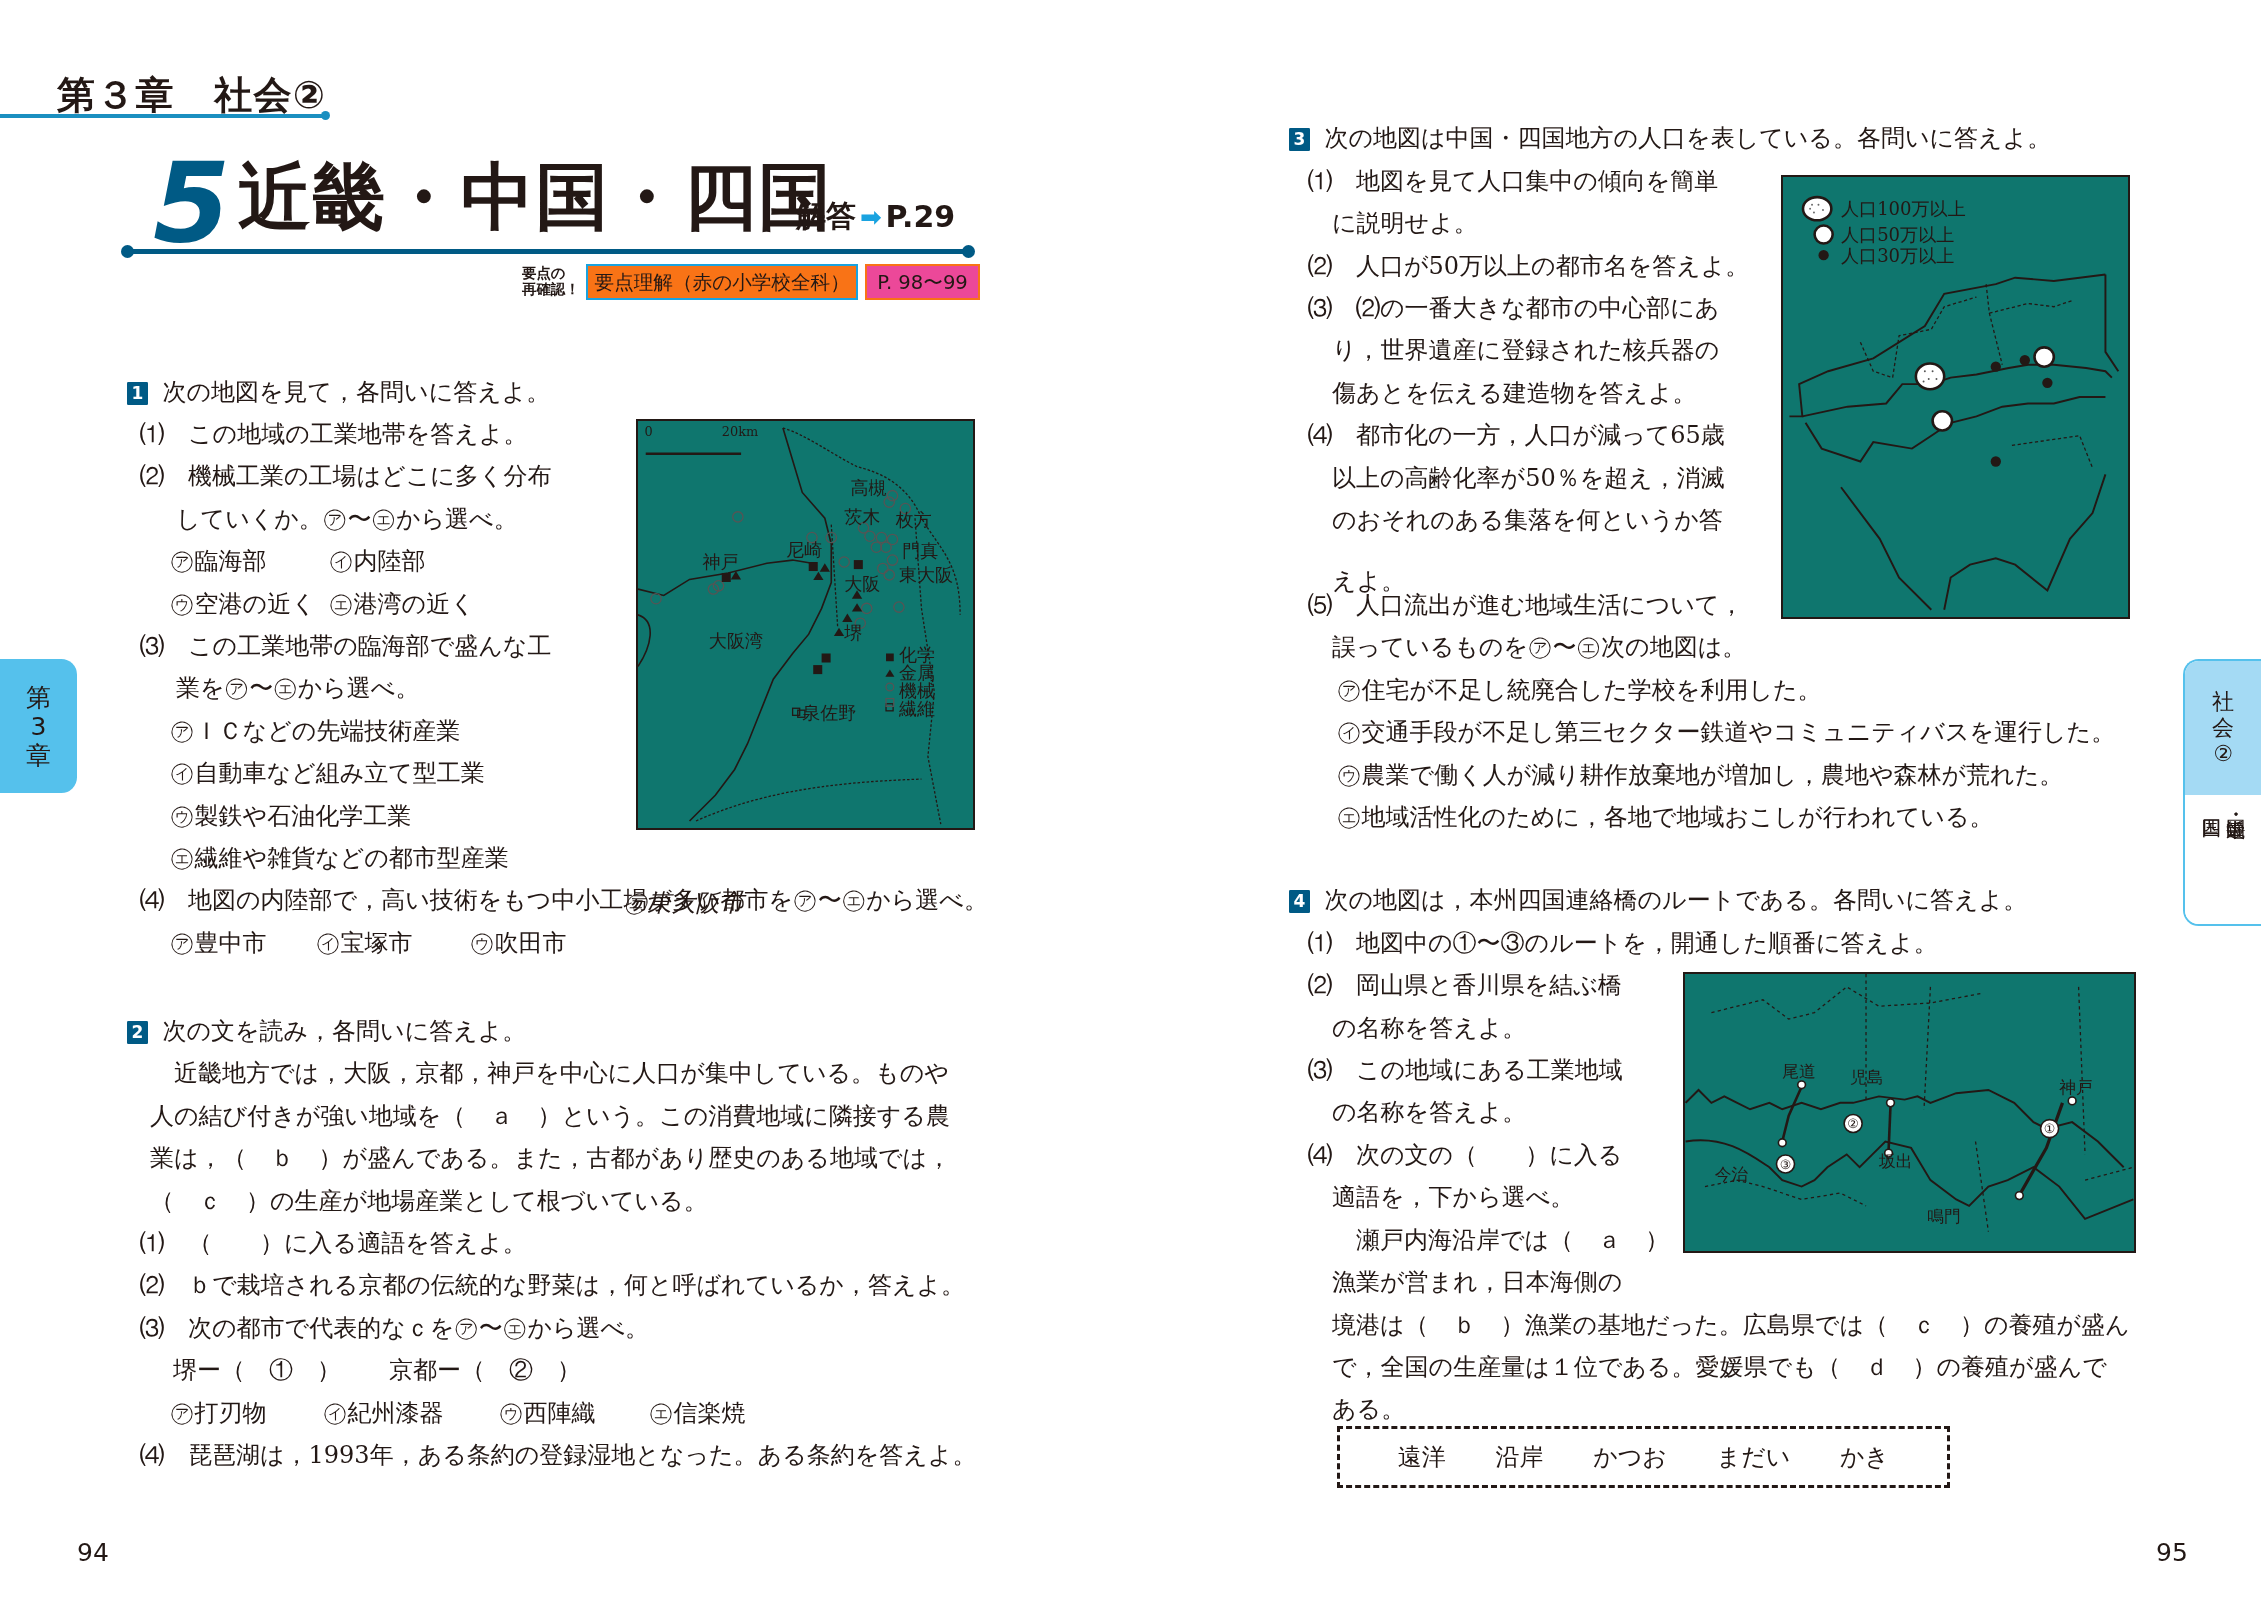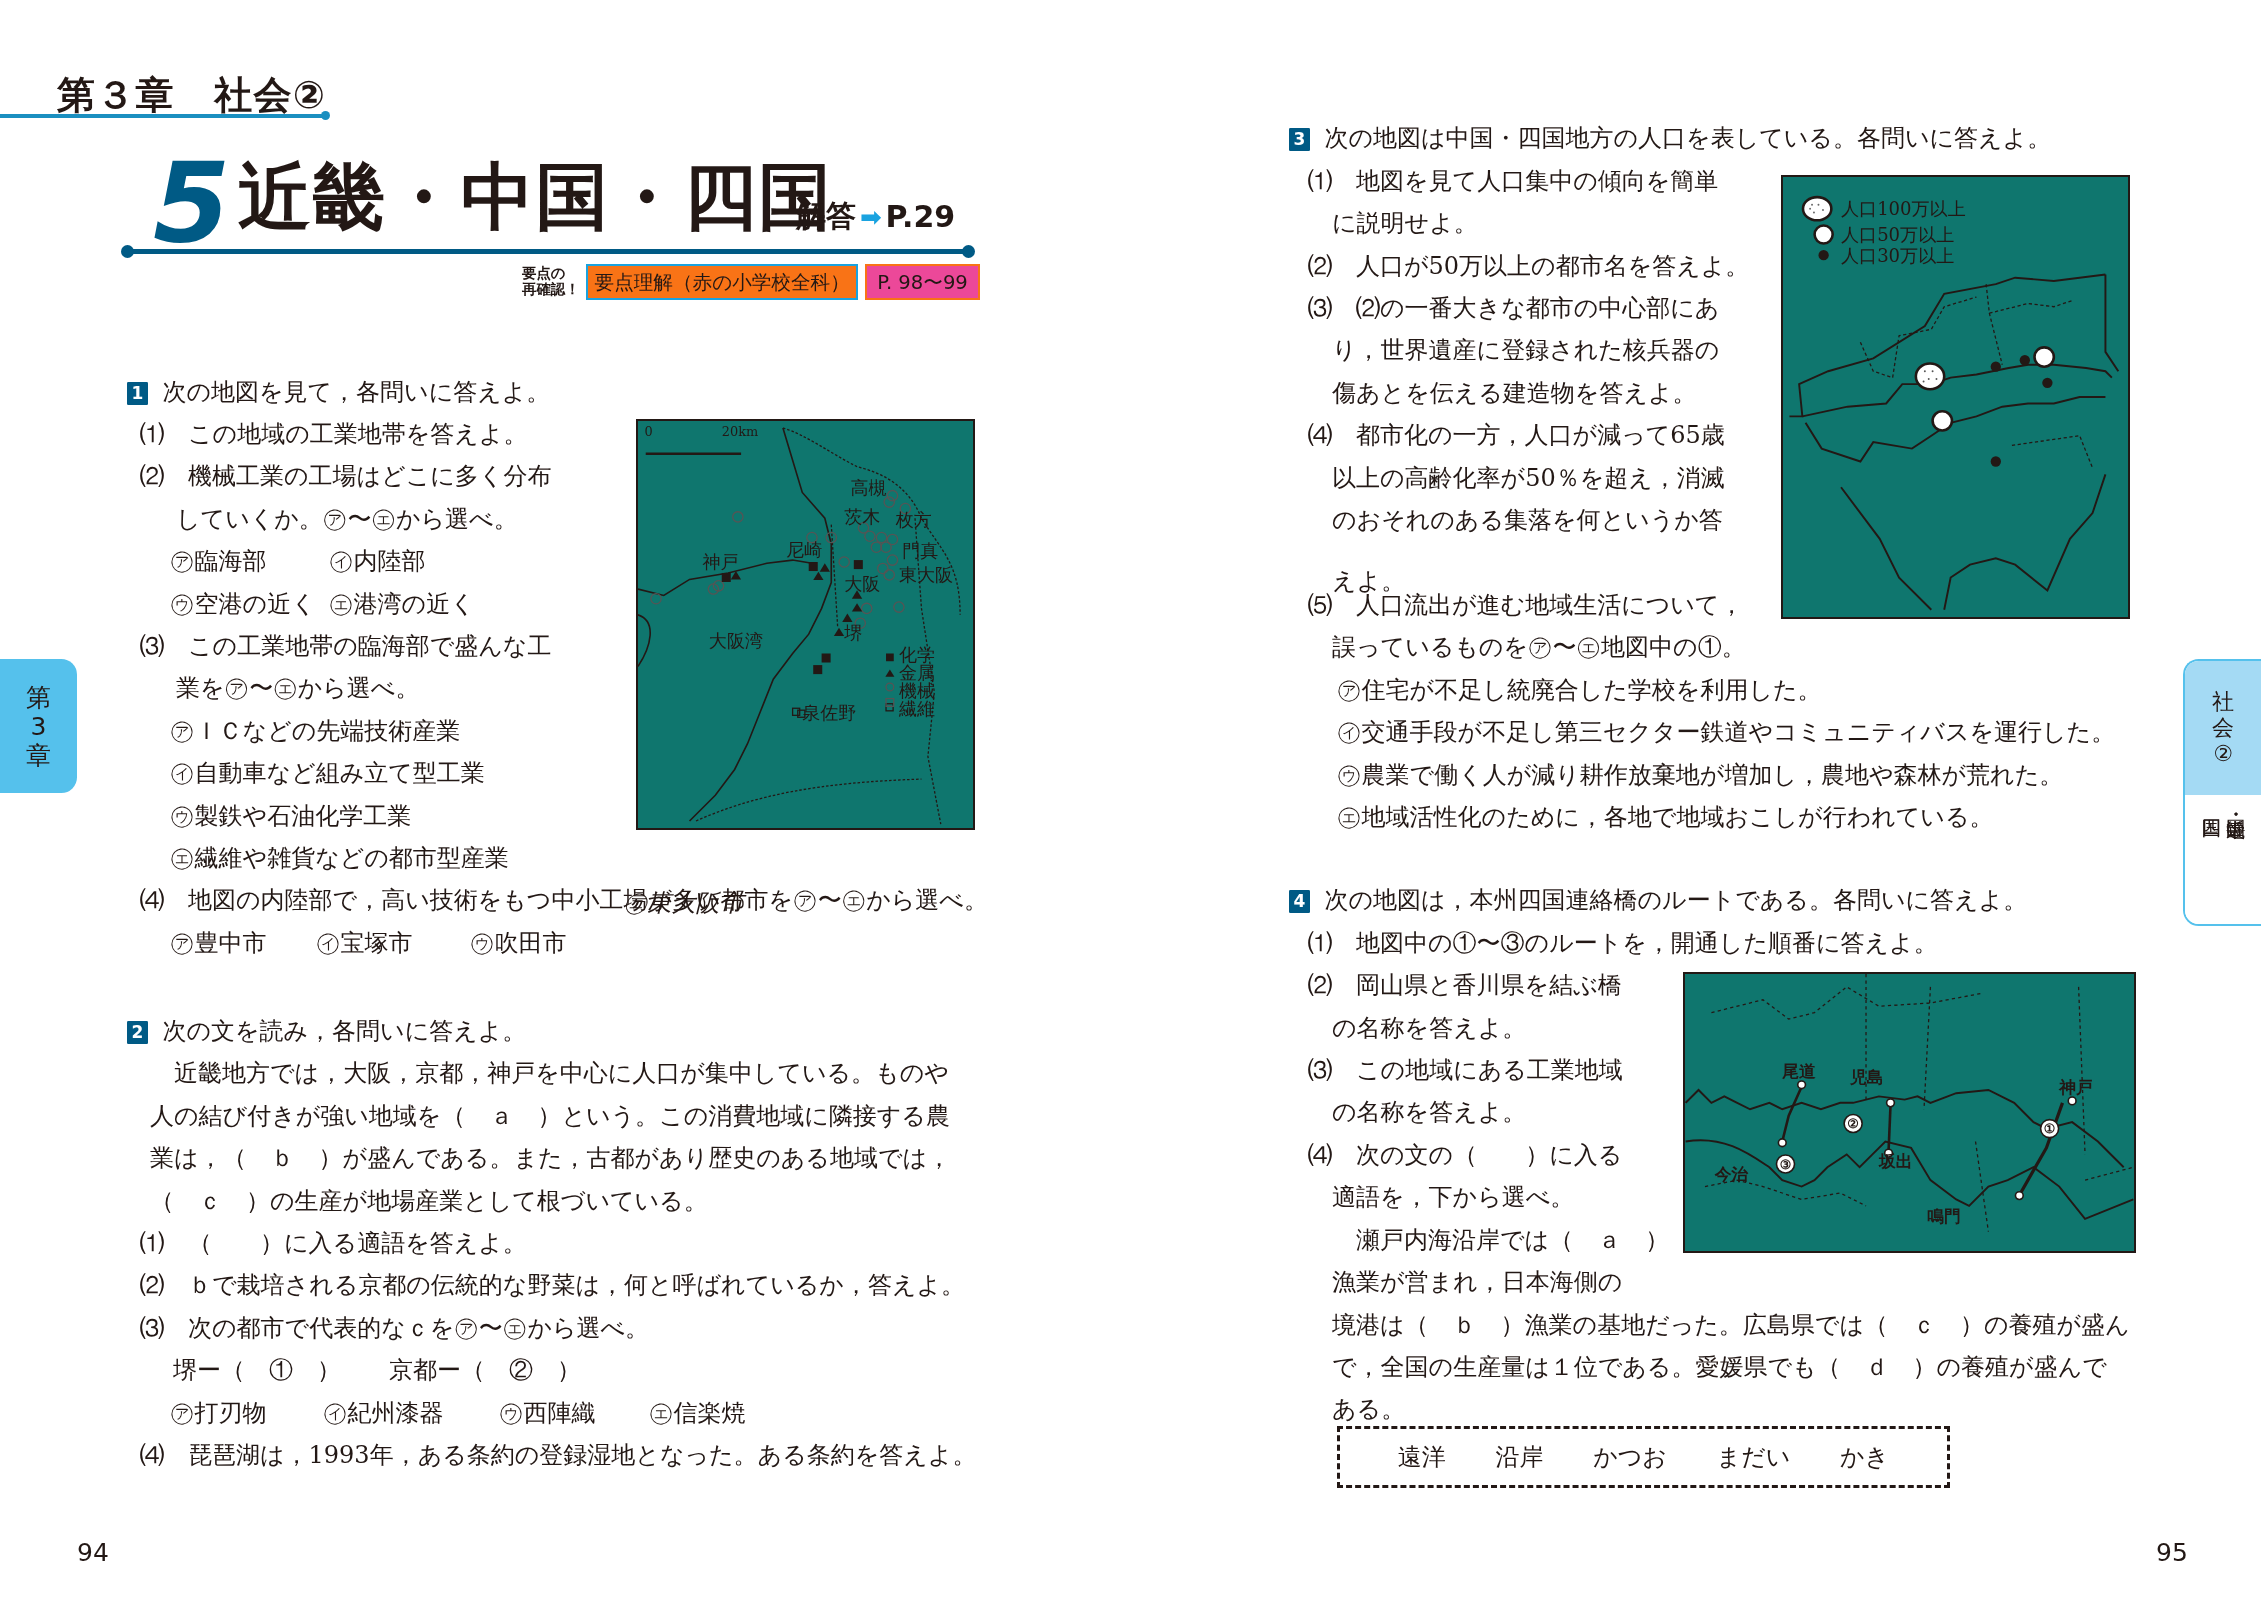--- a/index.html
+++ b/index.html
@@ -201,21 +201,21 @@
 <div class="abs q" style="left:1308px; top:202px;">　に説明せよ。</div>
 <div class="abs q" style="left:1308px; top:245px;">⑵　人口が50万以上の都市名を答えよ。</div>
 <div class="abs q" style="left:1308px; top:287px;">⑶　⑵の一番大きな都市の中心部にあ</div>
 <div class="abs q" style="left:1308px; top:329px;">　り，世界遺産に登録された核兵器の</div>
 <div class="abs q" style="left:1308px; top:372px;">　傷あとを伝える建造物を答えよ。</div>
 <div class="abs q" style="left:1308px; top:414px;">⑷　都市化の一方，人口が減って65歳</div>
 <div class="abs q" style="left:1308px; top:457px;">　以上の高齢化率が50％を超え，消滅</div>
 <div class="abs q" style="left:1308px; top:499px;">　のおそれのある集落を何というか答</div>
 <div class="abs q" style="left:1308px; top:541px;margin-top:19px;">　えよ。</div>
 <div class="abs q" style="left:1308px; top:584px;">⑸　人口流出が進む地域生活について，</div>
-<div class="abs q" style="left:1308px; top:626px;">　誤っているものを㋐〜㋓地図中の①。</div>
+<div class="abs q" style="left:1308px; top:626px;">　誤っているものを㋐〜㋓次の地図は。</div>
 <div class="abs q" style="left:1337px; top:669px;">㋐住宅が不足し統廃合した学校を利用した。</div>
 <div class="abs q" style="left:1337px; top:711px;">㋑交通手段が不足し第三セクター鉄道やコミュニティバスを運行した。</div>
 <div class="abs q" style="left:1337px; top:754px;">㋒農業で働く人が減り耕作放棄地が増加し，農地や森林が荒れた。</div>
 <div class="abs q" style="left:1337px; top:796px;">㋓地域活性化のために，各地で地域おこしが行われている。</div>
 
 <div class="abs map" style="left:1781px; top:175px; width:349px; height:444px;">
   <svg viewBox="0 0 535 680">
     <ellipse cx="53" cy="48" rx="22" ry="18" fill="#fff" stroke="#231815" stroke-width="4"></ellipse>
     <g fill="#666">
         <circle cx="45" cy="42" r="1.5"></circle>
@@ -262,21 +262,21 @@
 <div class="abs q" style="left:1308px; top:1049px;">⑶　この地域にある工業地域</div>
 <div class="abs q" style="left:1308px; top:1091px;">　の名称を答えよ。</div>
 <div class="abs q" style="left:1308px; top:1134px;">⑷　次の文の（　　）に入る</div>
 <div class="abs q" style="left:1308px; top:1176px;">　適語を，下から選べ。</div>
 <div class="abs q" style="left:1308px; top:1219px;">　　瀬戸内海沿岸では（　ａ　）</div>
 <div class="abs q" style="left:1308px; top:1261px;">　漁業が営まれ，日本海側の</div>
 <div class="abs q" style="left:1308px; top:1304px;">　境港は（　ｂ　）漁業の基地だった。広島県では（　ｃ　）の養殖が盛ん</div>
 <div class="abs q" style="left:1308px; top:1346px;">　で，全国の生産量は１位である。愛媛県でも（　ｄ　）の養殖が盛んで</div>
 <div class="abs q" style="left:1308px; top:1388px;">　ある。</div>
 
-<div class="abs map" style="left:1683px; top:972px; width:453px; height:281px;font-weight:bold;">
+<div class="abs map" style="left:1683px; top:972px; width:453px; height:281px;">
   <svg viewBox="0 0 695 430">
     <path d="M0 200 L20 180 L40 200 L60 190 L80 200 L100 210 L130 200 L150 210 L180 200 L210 210 L240 200 L260 200 L300 190 L340 195 L360 190 L380 200 L420 185 L470 180 L510 200 L540 230 L560 240 L600 230 L640 260 L680 300 M0 260 C60 250 100 280 130 300 L150 320 L180 330 L200 320 L220 300 L250 280 L270 300 L290 280 L310 260 L350 270 L380 320 L420 350 L440 360 L470 330 L500 320 L540 300 L580 330 L620 380 L695 350" fill="none" stroke="#231815" stroke-width="3"></path>
     <path d="M40 60 L120 40 L160 70 L200 60 L250 20 L300 50 L380 45 L460 30 M30 330 L80 320 L120 330 L180 350 L240 340 L280 360 M280 0 L280 200 M380 20 L370 210 M450 260 L470 400 M610 20 L620 280 M620 320 L695 300" fill="none" stroke="#231815" stroke-width="2" stroke-dasharray="5 5"></path>
     <path d="M180 175 L160 220 L150 260" fill="none" stroke="#231815" stroke-width="4"></path>
     <path d="M318 205 L315 275" fill="none" stroke="#231815" stroke-width="4"></path>
     <path d="M585 200 L560 270 L520 340" fill="none" stroke="#231815" stroke-width="5"></path>
     <g fill="#fff" stroke="#231815" stroke-width="2.5">
       <circle cx="180" cy="172" r="6"></circle>
         <circle cx="318" cy="200" r="6"></circle>
         <circle cx="315" cy="278" r="6"></circle>

